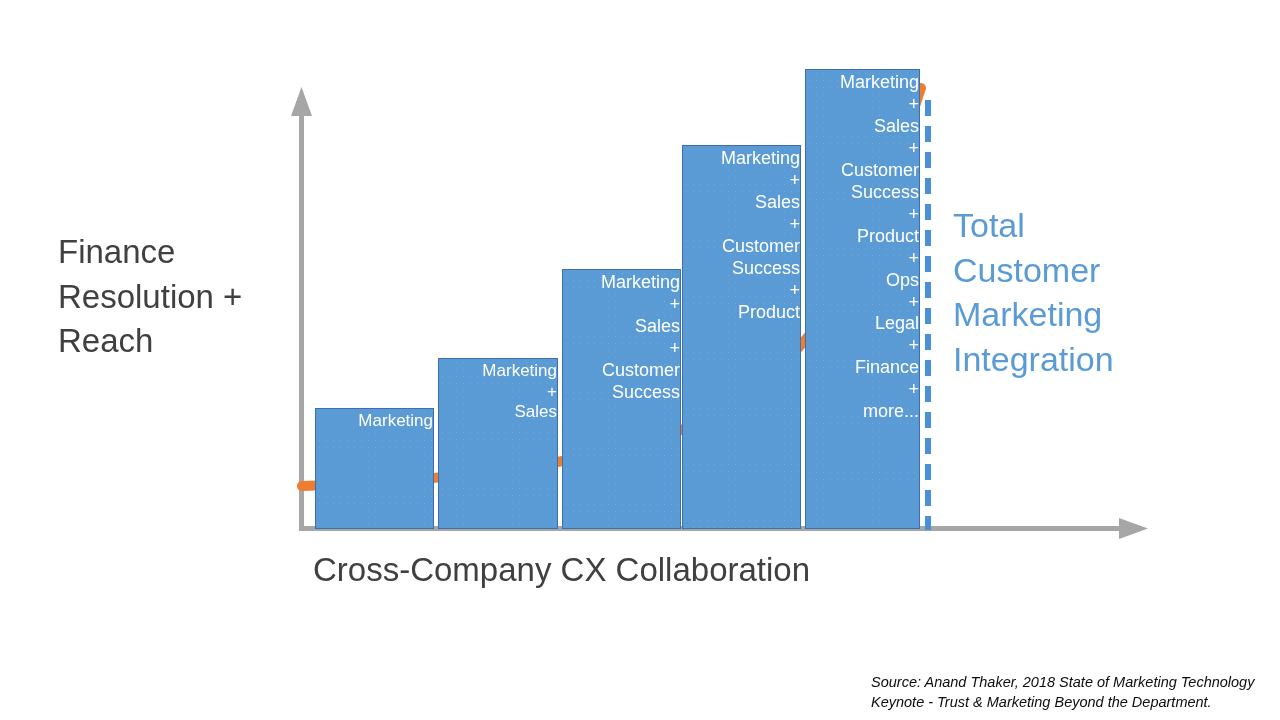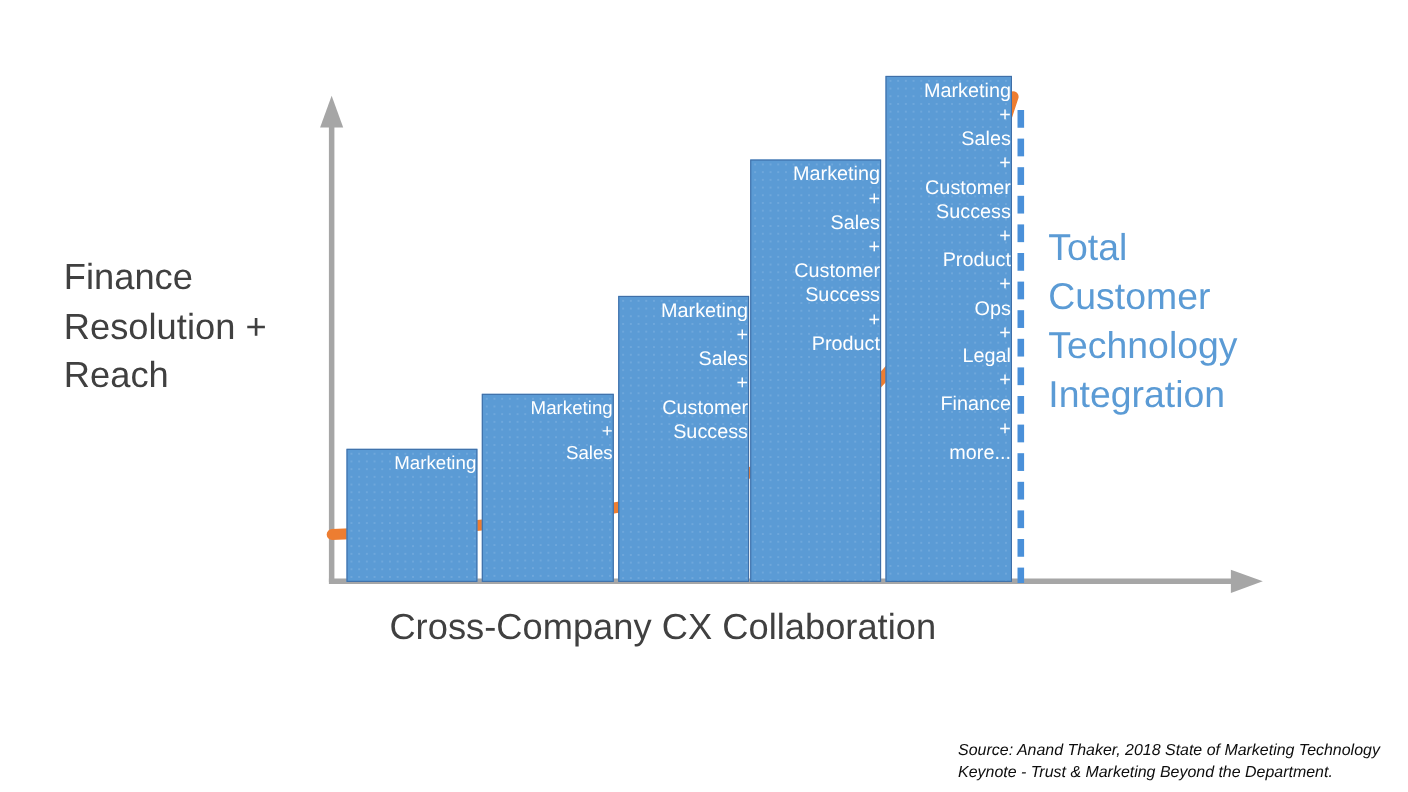--- a/index.html
+++ b/index.html
@@ -144,23 +144,23 @@
 +
 Finance
 +
 more...</span>
   </div>
 
   <div class="dashed-line" style="left:925px; top:100px; height:430px;"></div>
 
   <div class="ylabel" style="left:58px; top:230px; width:232px;">Finance Resolution + Reach</div>
 
-  <div class="xlabel" style="left:313px; top:551px;margin-left:41px;">Cross-Company CX Collaboration</div>
+  <div class="xlabel" style="left:313px; top:551px;">Cross-Company CX Collaboration</div>
 
   <div class="annotation" style="left:953px; top:203px; width:300px;">Total
 Customer
-Technology
+Marketing
 Integration</div>
 
   <div class="source" style="left:847px; top:673px; width:430px;">Source: Anand Thaker, 2018 State of Marketing Technology
 Keynote - Trust &amp; Marketing Beyond the Department.</div>
 
 </div>
 
 </body></html>

